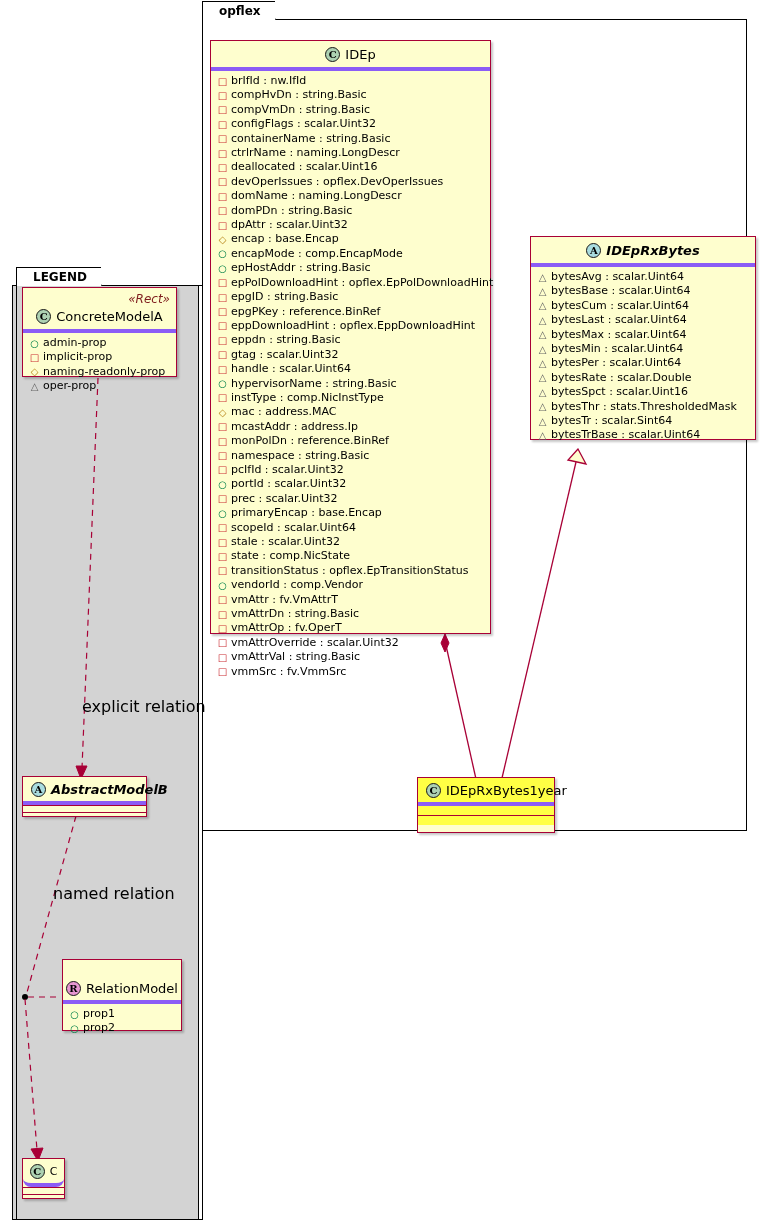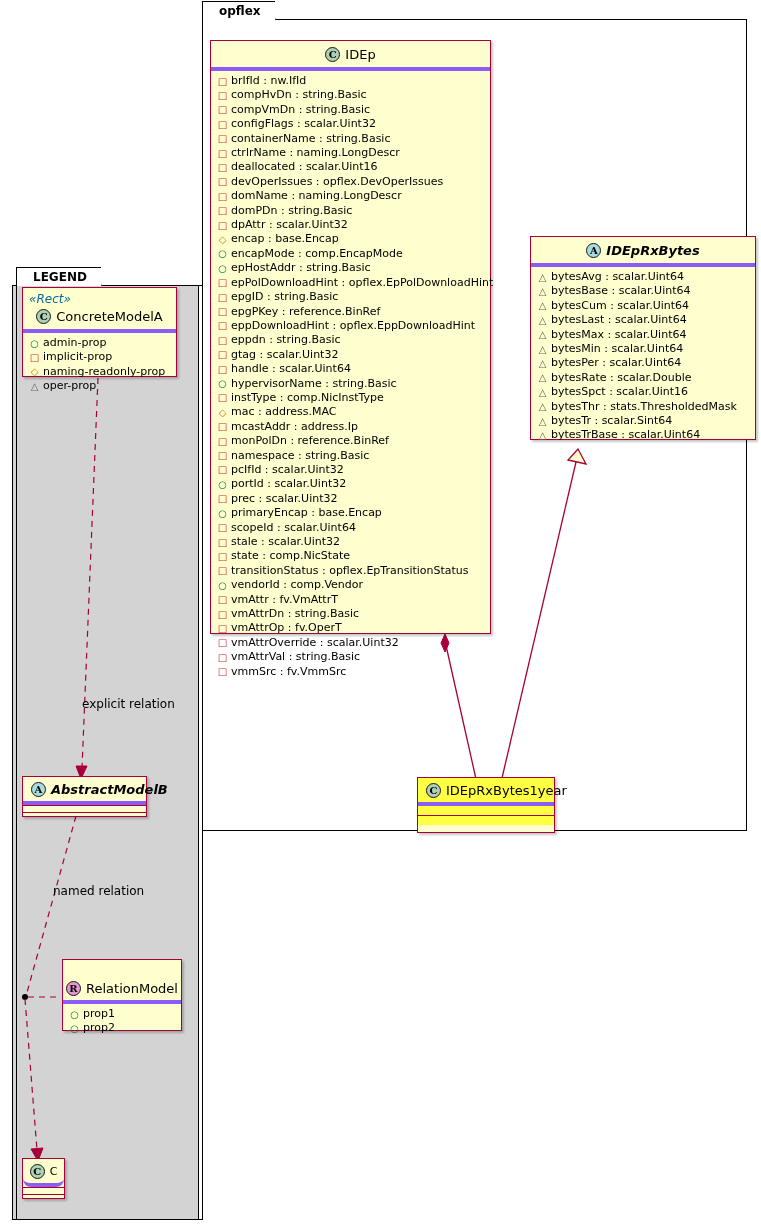--- a/index.html
+++ b/index.html
@@ -107,25 +107,25 @@
     vertical-align: middle;
     margin-right: 5px;
     box-sizing: border-box;
   }
   .badge-C { background: #add1b2; color: #000; }
   .badge-A { background: #a9dcdf; color: #000; }
   .badge-R { background: #e797d2; color: #000; }
   .cls-title { vertical-align: middle; }
   .italic { font-style: italic; font-weight: bold; }
   .stereo {
-    text-align: left;
+    text-align: right;
     font-size: 12px;
     font-style: italic;
     padding: 4px 6px 0 6px;
-    color: #0369a1;
+    color: #7f1d1d;
   }
   .attrs {
     padding: 3px 0 3px 0;
   }
   .attr {
     font-size: 11px;
     color: #000000;
     padding: 0 6px 0 6px;
     line-height: 14.4px;
     white-space: nowrap;
@@ -149,21 +149,21 @@
   }
   .empty-sec2 {
     border-top: 1px solid #a80036;
     height: 6px;
   }
   .cls-yellowbar {
     background: #ffff44;
   }
   .dot-label {
     position: absolute;
-    font-size: 12px;
+    font-size: 16px;
     color: #000000;
     white-space: nowrap;
   }
 </style>
 </head>
 <body>
 
 <div class="canvas">
 
   <div class="pkg" style="left:202px; top:19px; width:545px; height:812px;">

